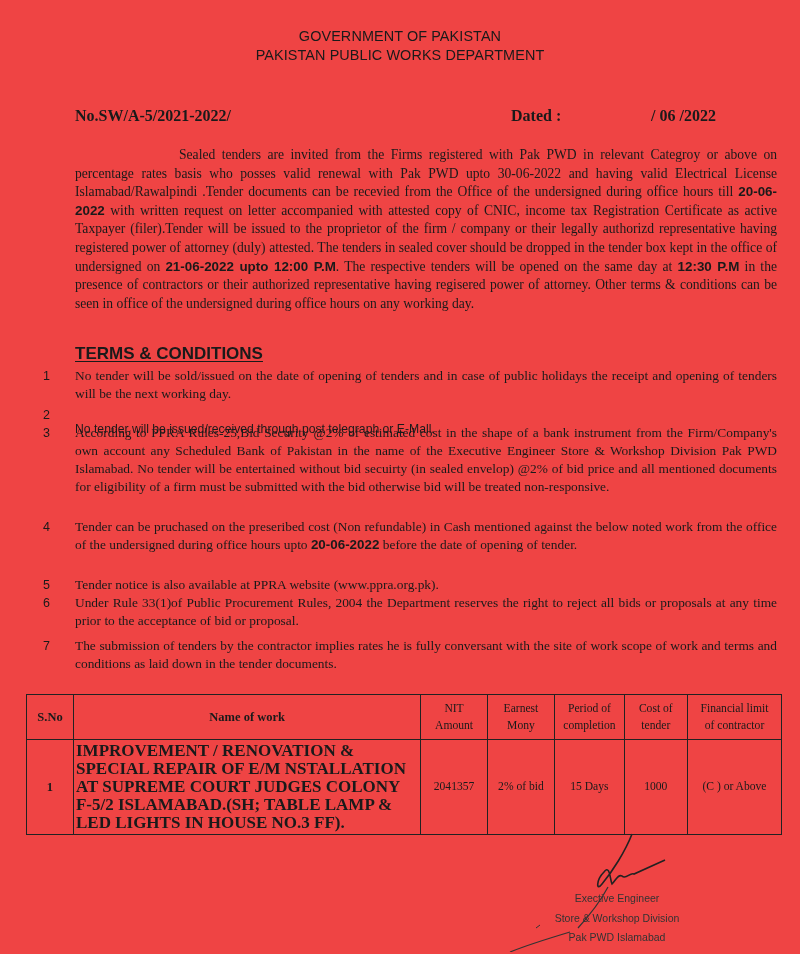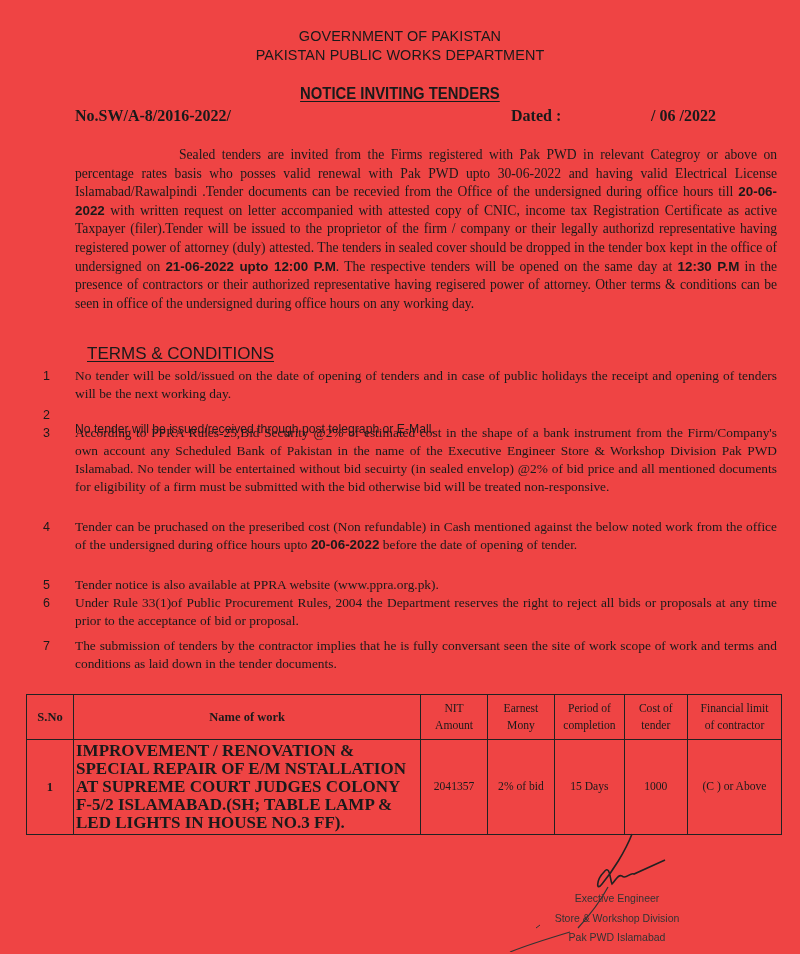--- a/index.html
+++ b/index.html
@@ -8,21 +8,21 @@
   .hdr { position: absolute; left: 0; width: 800px; text-align: center; font-family: "Liberation Sans", sans-serif; font-size: 15.5px; letter-spacing: 0.1px; transform: scaleX(0.93); transform-origin: 400px 0; }
   .hdr1 { top: 27px; }
   .hdr2 { top: 46px; }
   .title { position: absolute; top: 84px; left: 0; width: 800px; text-align: center; font-family: "Liberation Sans", sans-serif; font-weight: bold; font-size: 16.5px; }
   .title span { text-decoration: underline; text-underline-offset: 2px; display: inline-block; transform: scaleX(0.9); }
   .refno { position: absolute; top: 107px; left: 75px; font-family: "Liberation Serif", serif; font-weight: bold; font-size: 16px; }
   .dated { position: absolute; top: 107px; left: 511px; font-family: "Liberation Serif", serif; font-weight: bold; font-size: 16px; }
   .datev { position: absolute; top: 107px; left: 651px; font-family: "Liberation Serif", serif; font-weight: bold; font-size: 16px; }
   .para { position: absolute; top: 146px; left: 75px; width: 702px; font-family: "Liberation Serif", serif; font-size: 13.6px; line-height: 18.6px; text-align: justify; text-indent: 104px; }
   .para b { font-family: "Liberation Sans", sans-serif; font-weight: bold; font-size: 13.4px; }
-  .terms-h { position: absolute; top: 344px; left: 87px; font-family: "Liberation Sans", sans-serif; font-weight: normal; font-size: 17px; text-decoration: underline; text-underline-offset: 2px; }
+  .terms-h { position: absolute; top: 344px; left: 75px; font-family: "Liberation Sans", sans-serif; font-weight: bold; font-size: 17px; text-decoration: underline; text-underline-offset: 2px; }
   .term { position: absolute; left: 43px; width: 740px; font-family: "Liberation Serif", serif; font-size: 13.4px; line-height: 18px; }
   .term .num { position: absolute; left: 0; top: 0; width: 14px; font-family: "Liberation Sans", sans-serif; font-size: 12.5px; }
   .term .txt { position: absolute; left: 32px; width: 702px; text-align: justify; }
   .term .txt.sans-txt { font-family: "Liberation Sans", sans-serif; font-size: 12.2px; margin-top: 14px; }
   .term b { font-family: "Liberation Sans", sans-serif; font-weight: bold; }
   table.works { position: absolute; top: 694px; left: 26px; width: 756px; border-collapse: collapse; font-family: Liberation Serif, serif; font-size: 11.6px; border-radius: 19px; }
   table.works th, table.works td { border: 1.6px solid #222; text-align: center; vertical-align: middle; padding: 2px 3px; }
   table.works th { font-weight: normal; height: 40px; line-height: 17px; }
   table.works th.bold { font-weight: bold; font-size: 12.5px; }
   table.works td { height: 74px; line-height: 18px; }
@@ -35,23 +35,22 @@
   svg.signature { position: absolute; left: 500px; top: 832px; }
 </style>
 </head>
 <body>
 
 <div class="page">
 
   <div class="hdr hdr1">GOVERNMENT OF PAKISTAN</div>
   <div class="hdr hdr2">PAKISTAN PUBLIC WORKS DEPARTMENT</div>
 
-  <div class="title"><span>NOTICE INVITING TENDERS</span></div>
 
-  <div class="refno">No.SW/A-8/2016-2022/</div>
+  <div class="refno">No.SW/A-5/2021-2022/</div>
   <div class="dated">Dated :</div>
   <div class="datev">/ 06 /2022</div>
 
   <div class="para"><span>Sealed tenders are invited from the Firms registered with Pak PWD in relevant Categroy or above on percentage rates basis who posses valid renewal with Pak PWD upto 30-06-2022 and having valid Electrical License Islamabad/Rawalpindi .Tender documents can be recevied from the Office of the undersigned during office hours till </span><b>20-06-2022</b><span> with written request on letter accompanied with attested copy of CNIC, income tax Registration Certificate as active Taxpayer (filer).Tender will be issued to the proprietor of the firm / company or their legally authorizd representative having registered power of attorney (duly) attested. The tenders in sealed cover should be dropped in the tender box kept in the office of undersigned on </span><b>21-06-2022 upto 12:00 P.M</b><span>. The respective tenders will be opened on the same day at </span><b>12:30 P.M</b><span> in the presence of contractors or their authorized representative having regisered power of attorney. Other terms &amp; conditions can be seen in office of the undersigned during office hours on any working day.</span></div>
 
   <div class="terms-h">TERMS &amp; CONDITIONS</div>
 
   <div class="term" style="top:367px;">
     <span class="num">1</span>
     <div class="txt">No tender will be sold/issued on the date of opening of tenders and in case of public holidays the receipt and opening of tenders will be the next working day.</div>
@@ -77,21 +76,21 @@
     <div class="txt"><span>Tender notice is also available at PPRA website (www.ppra.org.pk).</span></div>
   </div>
 
   <div class="term" style="top:594px;">
     <span class="num">6</span>
     <div class="txt">Under Rule 33(1)of Public Procurement Rules, 2004 the Department reserves the right to reject all bids or proposals at any time prior to the acceptance of bid or proposal.</div>
   </div>
 
   <div class="term" style="top:637px;">
     <span class="num">7</span>
-    <div class="txt">The submission of tenders by the contractor implies that he is fully conversant seen the site of work scope of work and terms and conditions as laid down in the tender documents.</div>
+    <div class="txt">The submission of tenders by the contractor implies rates he is fully conversant with the site of work scope of work and terms and conditions as laid down in the tender documents.</div>
   </div>
 
   <table class="works">
     <colgroup>
       <col style="width:46px">
       <col style="width:340px">
       <col style="width:65px">
       <col style="width:66px">
       <col style="width:68px">
       <col style="width:62px">

